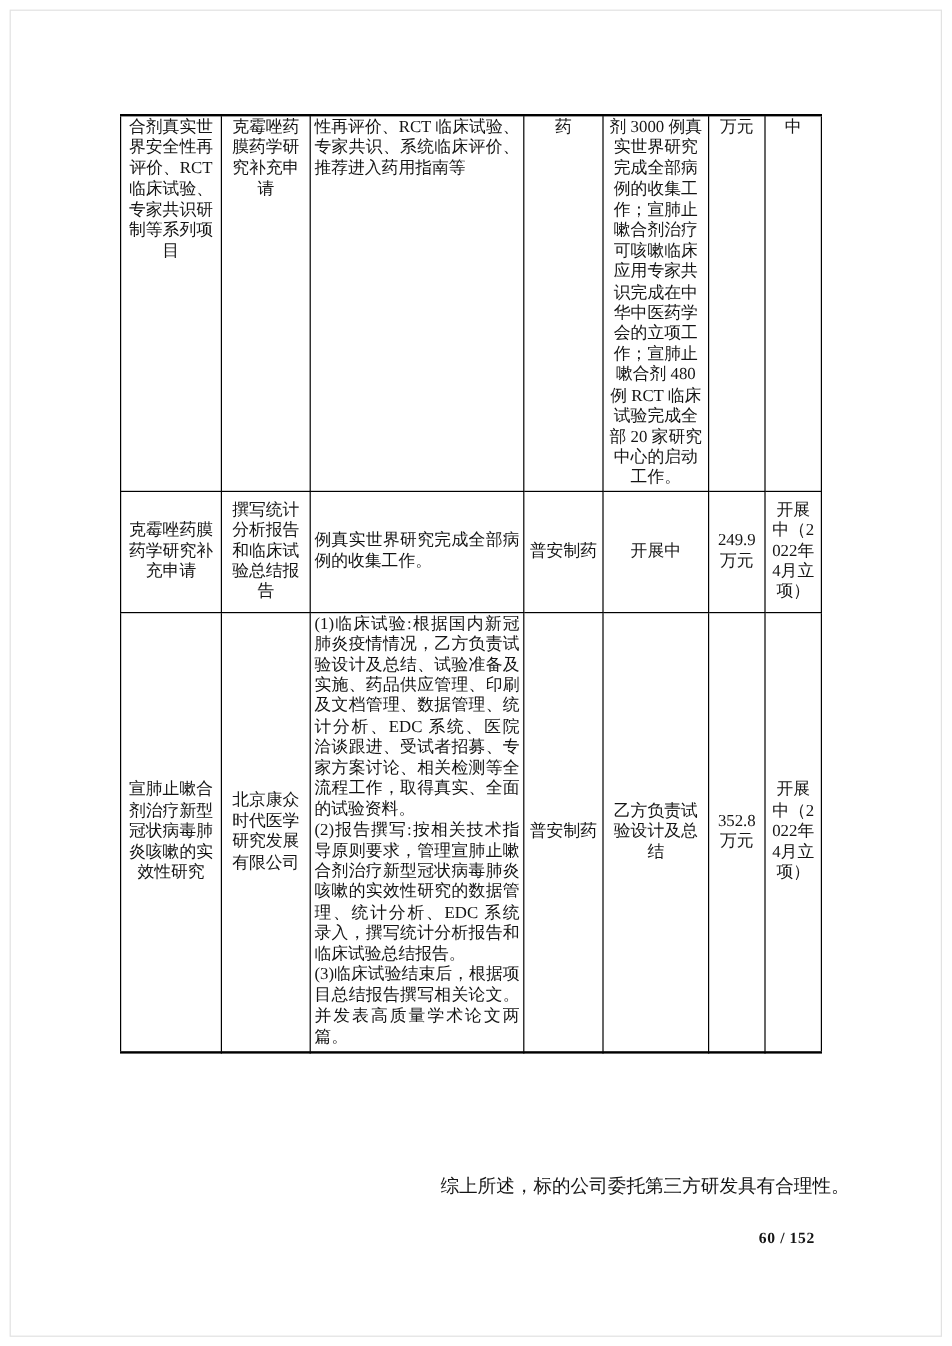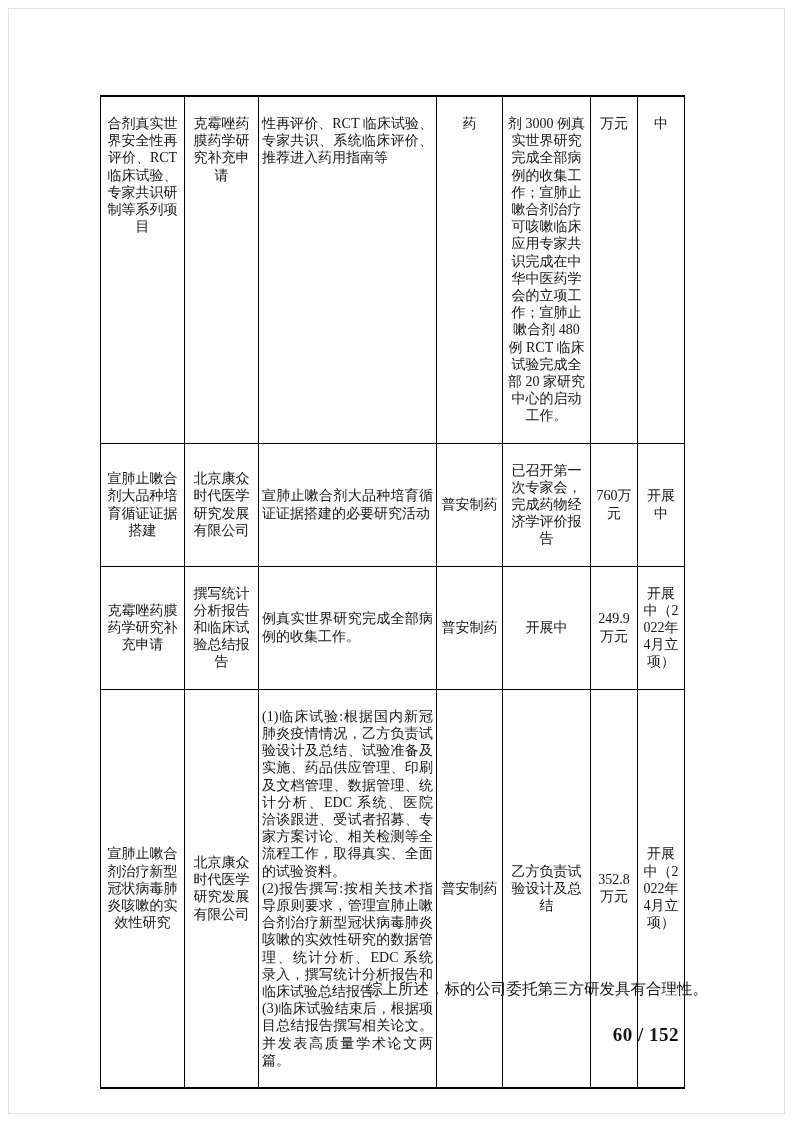--- a/index.html
+++ b/index.html
@@ -19,42 +19,42 @@
   table.doc-table {
     position:absolute; left:100px; top:95px;
     border-collapse:collapse; table-layout:fixed;
     width:584px;
     font-size:14px; line-height:17.2px;
     border-top:2.5px solid #000;
     border-bottom:2.5px solid #000;
   }
   table.doc-table td {
     border:1px solid #000;
-    padding:18px 3px;
+    padding:1px 3px;
     overflow:hidden;
     word-break:break-all;
     margin-top:33px;
   }
   .top { vertical-align:top; }
   .mid { vertical-align:middle; }
   .ctr { text-align:center; }
   .jst { text-align:justify; }
   .pre { white-space:pre-line; }
   tr.r1 { height:313px; }
   tr.r2 { height:91px; }
   tr.r3 { height:101px; }
   tr.r4 { height:367px; }
   .summary {
     position:absolute; left:148px; top:978px;
     width:560px;
     font-size:15.5px; line-height:22px;text-align:right;
   }
   .page-num {
     position:absolute; right:114px; top:1024px;
-    font-size:19px; font-weight:bold;
+    font-size:13px; font-weight:bold;
     letter-spacing:0.5px;
   }
 </style>
 </head>
 <body>
 
 <div class="page-frame"></div>
 
 <table class="doc-table">
   <colgroup>
@@ -68,29 +68,20 @@
   </colgroup>
   <tbody>
     <tr class="r1">
       <td class="top ctr">合剂真实世界安全性再评价、RCT 临床试验、专家共识研制等系列项目</td>
       <td class="top ctr">克霉唑药膜药学研究补充申请</td>
       <td class="top jst">性再评价、RCT 临床试验、专家共识、系统临床评价、推荐进入药用指南等</td>
       <td class="top ctr">药</td>
       <td class="top ctr">剂 3000 例真实世界研究完成全部病例的收集工作；宣肺止嗽合剂治疗可咳嗽临床应用专家共识完成在中华中医药学会的立项工作；宣肺止嗽合剂 480 例 RCT 临床试验完成全部 20 家研究中心的启动工作。</td>
       <td class="top ctr">万元</td>
       <td class="top ctr">中</td>
-    </tr>
-    <tr class="r2">
-      <td class="mid ctr">宣肺止嗽合剂大品种培育循证证据搭建</td>
-      <td class="mid ctr">北京康众时代医学研究发展有限公司</td>
-      <td class="mid jst">宣肺止嗽合剂大品种培育循证证据搭建的必要研究活动</td>
-      <td class="mid ctr">普安制药</td>
-      <td class="mid ctr">已召开第一次专家会，完成药物经济学评价报告</td>
-      <td class="mid ctr">760万元</td>
-      <td class="mid ctr">开展中</td>
     </tr>
     <tr class="r3">
       <td class="mid ctr">克霉唑药膜药学研究补充申请</td>
       <td class="mid ctr">撰写统计分析报告和临床试验总结报告</td>
       <td class="mid jst">例真实世界研究完成全部病例的收集工作。</td>
       <td class="mid ctr">普安制药</td>
       <td class="mid ctr">开展中</td>
       <td class="mid ctr">249.9万元</td>
       <td class="mid ctr">开展中（2022年4月立项）</td>
     </tr>

